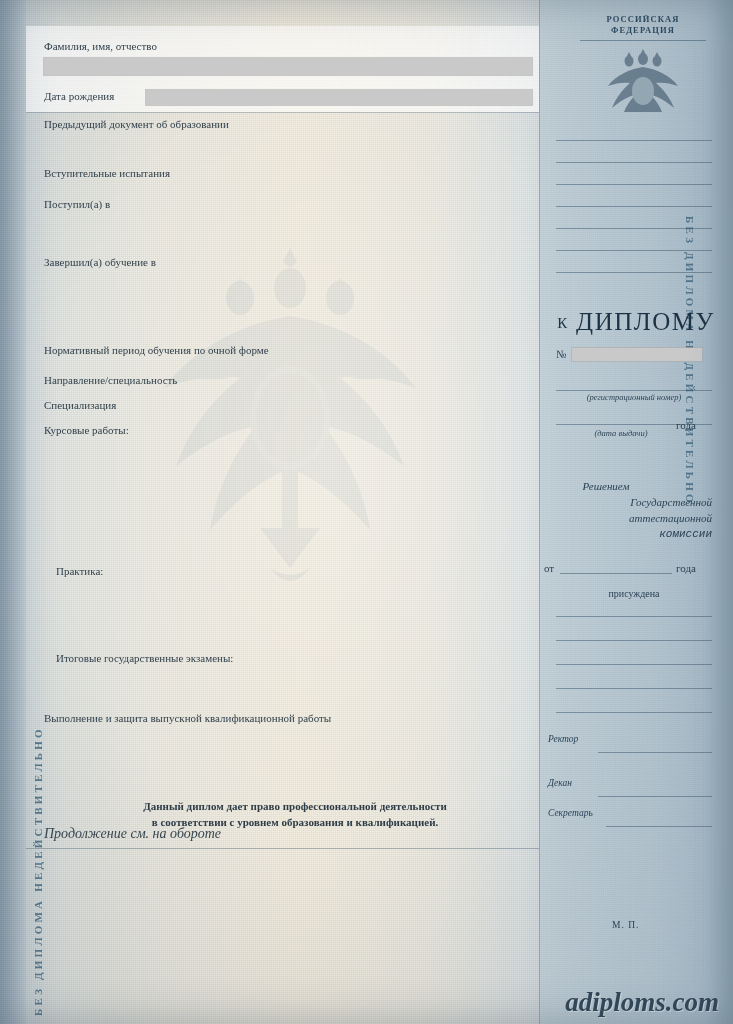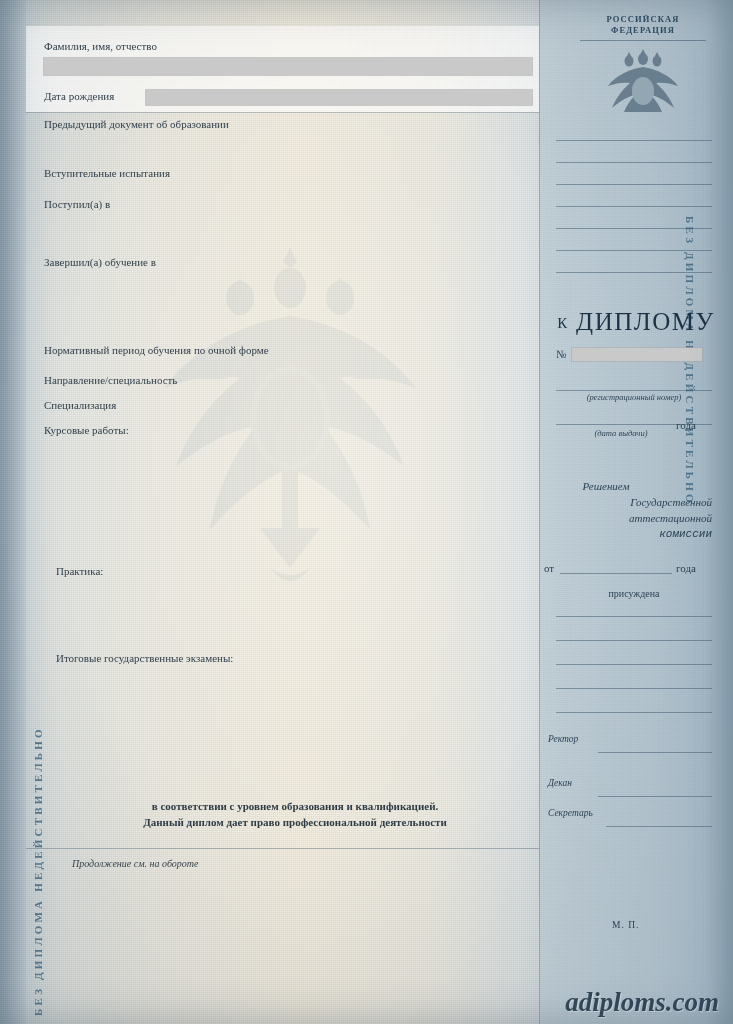--- a/index.html
+++ b/index.html
@@ -125,21 +125,21 @@
   }
   .rtext.b{font-style:normal;}
   .sig{
     position:absolute;font-size:9.5px;color:#2b4255;font-style:italic;
   }
   .center-note{
     position:absolute;left:60px;top:798px;width:470px;text-align:center;
     font-size:11px;color:#2e3c47;line-height:16px;font-weight:600;
   }
   .cont-note{
-    position:absolute;left:44px;top:858px;font-size:10px;color:#36454f;font-style:italic;margin-left:28px;
+    position:absolute;left:44px;top:826px;font-size:14px;color:#36454f;font-style:italic;
   }
   .hr-bottom{
     position:absolute;left:26px;top:848px;width:513px;height:1px;background:rgba(90,110,125,.45);
   }
   .hr-top{
     position:absolute;left:26px;top:112px;width:513px;height:1px;background:rgba(90,110,125,.35);
   }
   .mp{
     position:absolute;left:612px;top:920px;font-size:9.5px;color:#2b4255;letter-spacing:1px;
   }
@@ -226,24 +226,25 @@
 
   <div class="fld" style="left:44px;top:256px;">Завершил(а) обучение в</div>
 
   <div class="fld" style="left:44px;top:344px;">Нормативный период обучения по очной форме</div>
   <div class="fld" style="left:44px;top:374px;">Направление/специальность</div>
   <div class="fld" style="left:44px;top:399px;">Специализация</div>
   <div class="fld" style="left:44px;top:424px;">Курсовые работы:</div>
 
   <div class="fld" style="left:56px;top:565px;">Практика:</div>
   <div class="fld" style="left:56px;top:652px;">Итоговые государственные экзамены:</div>
+  <div class="fld" style="left:44px;top:712px;">Выполнение и защита выпускной квалификационной работы</div>
 
   <div class="center-note">
+    <div>Данный диплом дает право профессиональной деятельности</div>
     <div>в соответствии с уровнем образования и квалификацией.</div>
-    <div>Данный диплом дает право профессиональной деятельности</div>
   </div>
 
   <div class="hr-bottom"></div>
   <div class="cont-note">Продолжение см. на обороте</div>
 
   <div class="rline" style="left:556px;top:140px;width:156px;"></div>
   <div class="rline" style="left:556px;top:162px;width:156px;"></div>
   <div class="rline" style="left:556px;top:184px;width:156px;"></div>
   <div class="rline" style="left:556px;top:206px;width:156px;"></div>
   <div class="rline" style="left:556px;top:228px;width:156px;"></div>

